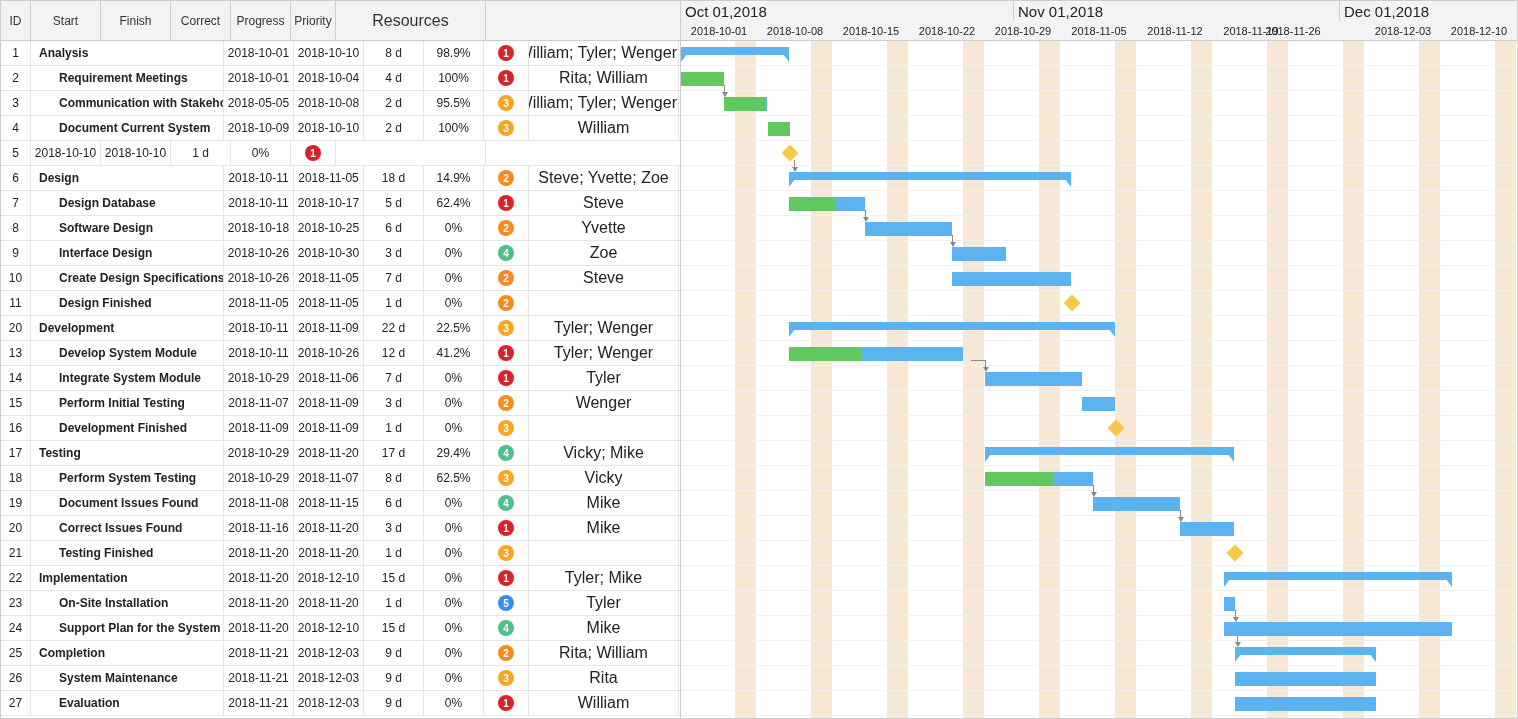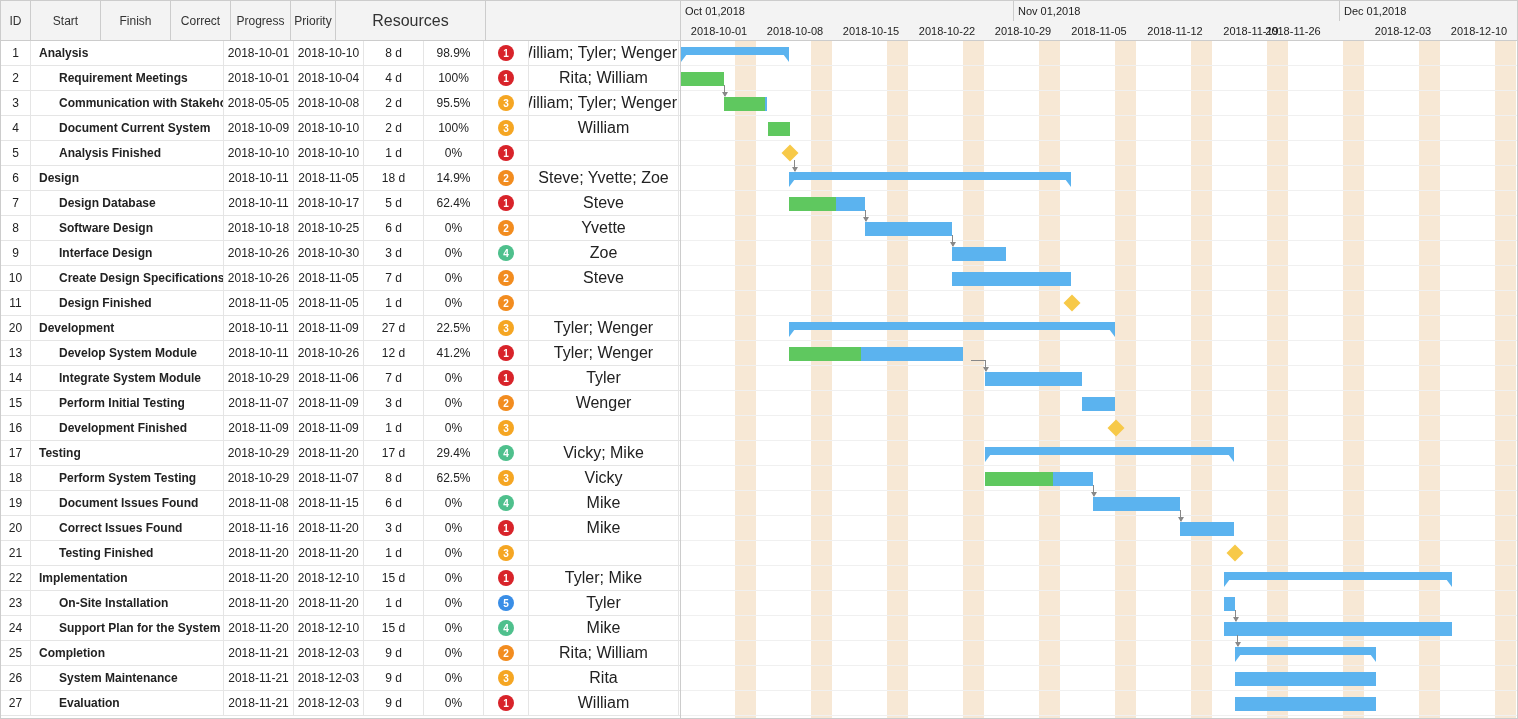--- a/index.html
+++ b/index.html
@@ -16,21 +16,21 @@
   .c-finish { width: 70px; justify-content: center; }
   .c-dur { width: 60px; justify-content: center; }
   .c-prog { width: 60px; justify-content: center; }
   .c-pri { width: 45px; justify-content: center; }
   .c-res { width: 150px; justify-content: center; font-size: 16px; }
   .indent-0 { padding-left: 8px; }
   .indent-1 { padding-left: 28px; }
   .pri { width: 16px; height: 16px; border-radius: 50%; color: #fff; font-size: 10px; font-weight: bold; display: flex; align-items: center; justify-content: center; }
   .gantt { flex: 1; position: relative; overflow: hidden; }
   .ghead2 { height: 40px; border-bottom: 1px solid #ccc; background: #f3f3f3; position: relative; }
-  .mhead { position: absolute; top: 0; height: 20px; border-right: 1px solid #ccc; font-size: 11px; padding-left: 4px; display: flex; align-items: center; }
+  .mhead { position: absolute; top: 0; height: 20px; border-right: 1px solid #ccc; font-size: 15px; padding-left: 4px; display: flex; align-items: center; }
   .whead { position: absolute; top: 20px; height: 20px; width: 76px; font-size: 11px; display: flex; align-items: center; justify-content: center; }
   .gbody { position: relative; height: 679px; }
   .weekend { position: absolute; top: 0; bottom: 0; width: 21px; background: #f7e8d5; }
   .grow { position: absolute; left: 0; right: 0; height: 25px; border-bottom: 1px solid #f0f0f0; }
   .bar { position: absolute; height: 14px; top: 5.5px; background: #5bb3ef; }
   .bar .prog { height: 100%; background: #5fc85f; }
   .summary { position: absolute; height: 8px; top: 6px; background: #5bb3ef; }
   .summary::before, .summary::after { content:""; position:absolute; top:0; width:0; height:0; border-top:8px solid #5bb3ef; }
   .summary::before { left:-0px; border-right:6px solid transparent; border-left:0; transform: translateY(7px); }
   .summary::after { right:-0px; border-left:6px solid transparent; border-right:0; transform: translateY(7px); }
@@ -97,21 +97,20 @@
           <div class="cell c-finish">2018-10-10</div>
           <div class="cell c-dur">2 d</div>
           <div class="cell c-prog">100%</div>
           <div class="cell c-pri">
             <span class="pri" style="background:#f5a623">3</span>
           </div>
           <div class="cell c-res">William</div>
         </div>
         <div class="row">
           <div class="cell c-id">5</div>
-          <div class="cell c-task indent-1">Analysis Finished</div>
           <div class="cell c-start">2018-10-10</div>
           <div class="cell c-finish">2018-10-10</div>
           <div class="cell c-dur">1 d</div>
           <div class="cell c-prog">0%</div>
           <div class="cell c-pri">
             <span class="pri" style="background:#d8232a">1</span>
           </div>
           <div class="cell c-res"></div>
         </div>
         <div class="row">
@@ -184,21 +183,21 @@
           <div class="cell c-pri">
             <span class="pri" style="background:#f28c1f">2</span>
           </div>
           <div class="cell c-res"></div>
         </div>
         <div class="row">
           <div class="cell c-id">20</div>
           <div class="cell c-task indent-0">Development</div>
           <div class="cell c-start">2018-10-11</div>
           <div class="cell c-finish">2018-11-09</div>
-          <div class="cell c-dur">27 d</div>
+          <div class="cell c-dur">22 d</div>
           <div class="cell c-prog">22.5%</div>
           <div class="cell c-pri">
             <span class="pri" style="background:#f5a623">3</span>
           </div>
           <div class="cell c-res">Tyler; Wenger</div>
         </div>
         <div class="row">
           <div class="cell c-id">13</div>
           <div class="cell c-task indent-1">Develop System Module</div>
           <div class="cell c-start">2018-10-11</div>

